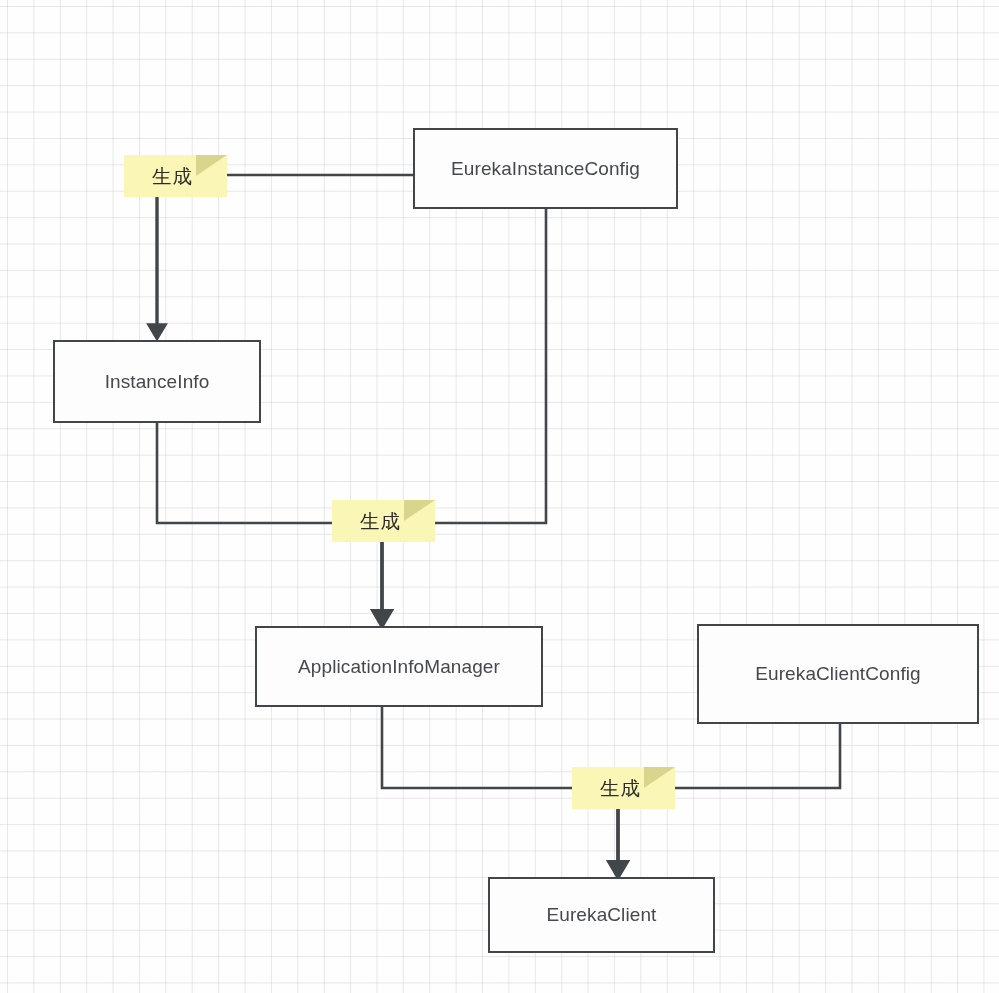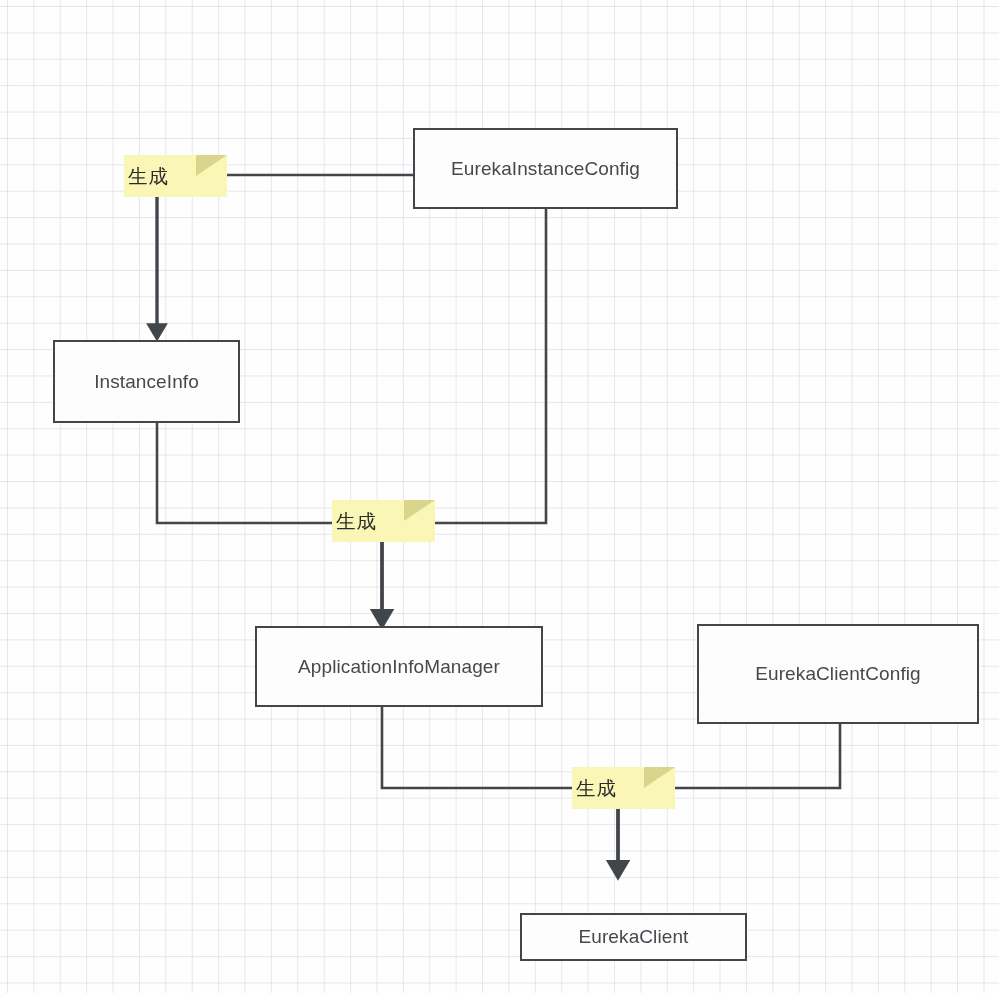--- a/index.html
+++ b/index.html
@@ -40,21 +40,21 @@
   .edge-label {
     position: absolute;
     box-sizing: border-box;
     background: #faf7b6;
     color: #2b2b2b;
     font-size: 19.5px;
     letter-spacing: 1px;
     display: flex;
     align-items: center;
     justify-content: flex-start;
-    padding-left: 4px;
+    padding-left: 28px;
     overflow: visible;
   }
   .edge-label .fold {
     position: absolute;
     right: 0;
     top: 0;
     width: 0; height: 0;
     border-style: solid;
     border-width: 0 0 21px 31px;
     border-color: transparent transparent transparent #d9d58c;
@@ -87,33 +87,33 @@
 
     <path d="M 840,708 L 840,788 L 675,788" fill="none" stroke="#41464b" stroke-width="2.6"></path>
 
     <path d="M 618,809 L 618,870" fill="none" stroke="#41464b" stroke-width="3.8" marker-end="url(#arrowhead)"></path>
   </svg>
 
   <div class="node" style="left:413px; top:128px; width:265px; height:81px;">
     <span>EurekaInstanceConfig</span>
   </div>
 
-  <div class="node" style="left:53px; top:340px; width:187px; height:83px;">
+  <div class="node" style="left:53px; top:340px; width:208px; height:83px;">
     <span>InstanceInfo</span>
   </div>
 
   <div class="node" style="left:255px; top:626px; width:288px; height:81px;">
     <span>ApplicationInfoManager</span>
   </div>
 
   <div class="node" style="left:697px; top:624px; width:282px; height:100px;">
     <span>EurekaClientConfig</span>
   </div>
 
-  <div class="node" style="left:520px; top:877px; width:227px; height:48px;margin-top:36px;">
+  <div class="node" style="left:488px; top:877px; width:227px; height:76px;">
     <span>EurekaClient</span>
   </div>
 
   <div class="edge-label" style="left:124px; top:155px; width:103px; height:42px;">
     <span class="lbl-text">生成</span>
     <span class="fold"></span>
   </div>
 
   <div class="edge-label" style="left:332px; top:500px; width:103px; height:42px;">
     <span class="lbl-text">生成</span>

